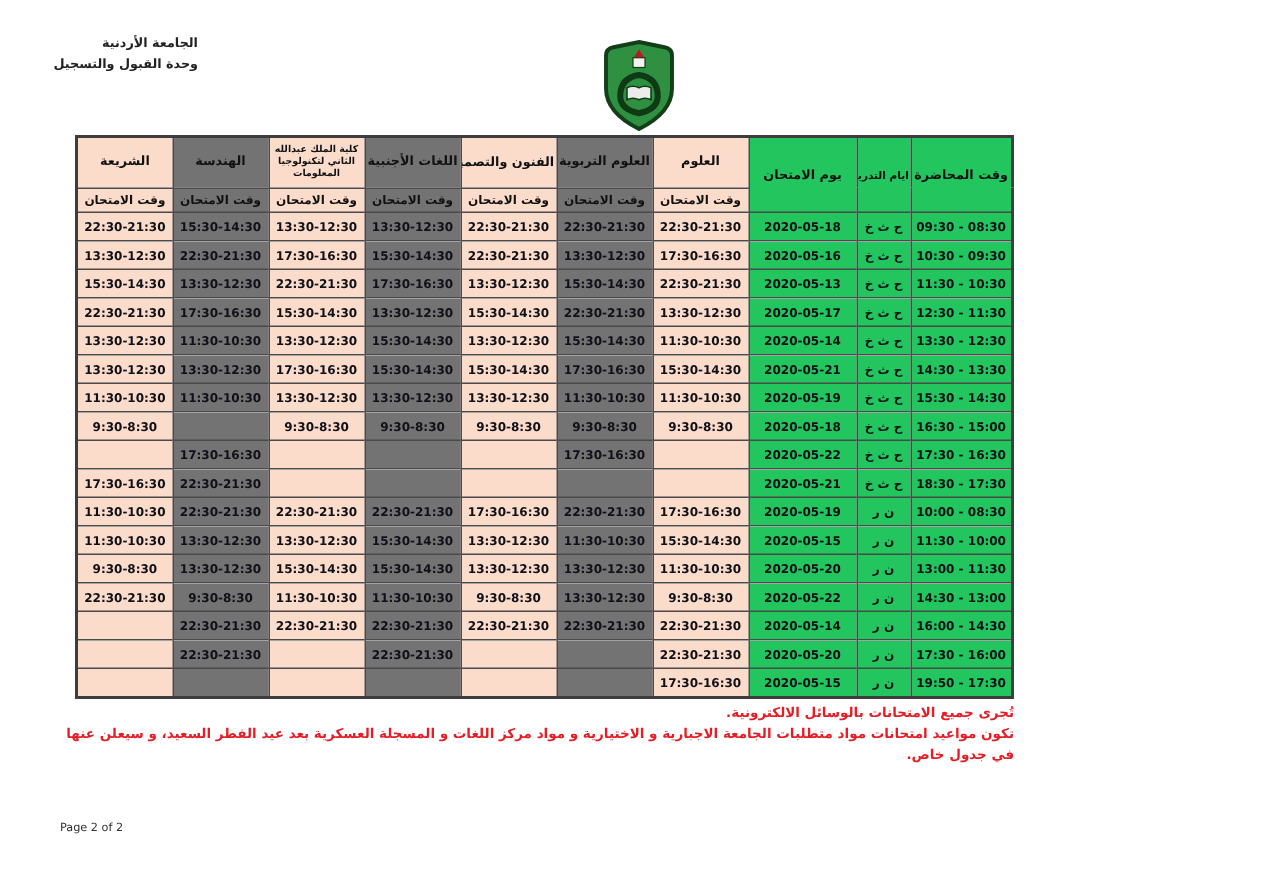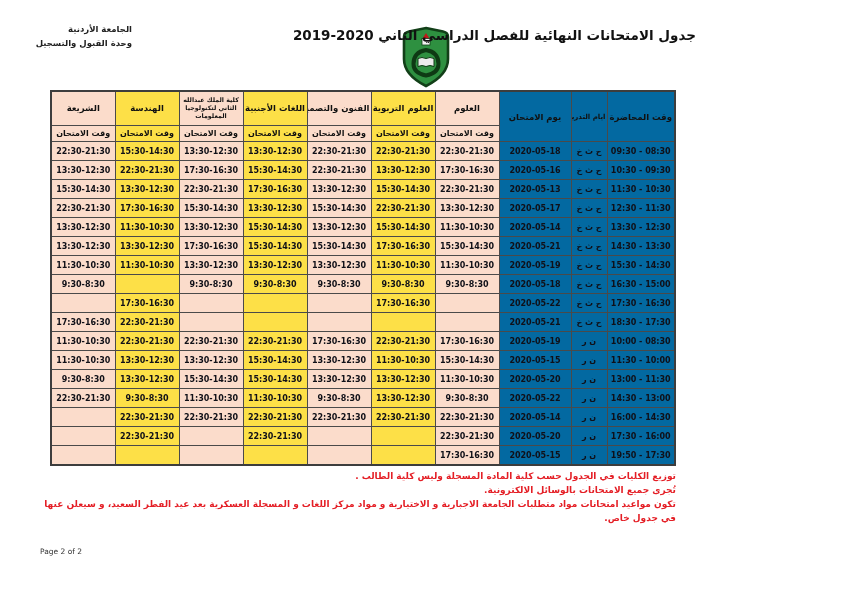--- a/index.html
+++ b/index.html
@@ -27,23 +27,23 @@
     border:1px solid #4a4a4a;text-align:center;vertical-align:middle;
     padding:0 1px;overflow:hidden;white-space:nowrap;
   }
   table.sched th{font-size:8.5px;font-weight:bold;color:#111;}
   tr.h1 th{height:32px;}
   tr.h2 th{height:15px;font-size:8px;}
   tr.h1 th.merged{height:49px;font-size:8.5px;}
   tr.h1 th.days-h{font-size:7px;}
   tr.h1 th.small{font-size:6.3px;white-space:normal;line-height:8px;}
   table.sched td{height:18px;font-size:8px;font-weight:bold;color:#101018;}
-  .yellow{background:#0369a1;}
+  .yellow{background:#22c55e;}
   .peach{background:#fbdccb;}
-  .green{background:#fde047;}
+  .green{background:#737373;}
   td.num{direction:ltr;}
   
   .notes{
     position:absolute;top:469px;right:38px;width:640px;
     direction:rtl;text-align:right;color:#e41e25;font-size:9px;font-weight:bold;line-height:14px;
   }
   .page-num{position:absolute;top:547px;left:40px;font-size:7.5px;color:#333;}
 </style>
 </head>
 <body>
@@ -58,21 +58,20 @@
   <div class="logo">
     <svg width="50" height="62" viewBox="0 0 50 62" xmlns="http://www.w3.org/2000/svg">
       <path d="M25 2 L42 5.5 Q47 6.5 47 11 L47 33 Q47 49 25 60 Q3 49 3 33 L3 11 Q3 6.5 8 5.5 Z" fill="#2e9040" stroke="#123f18" stroke-width="2.6"></path>
       <path d="M25 7 L29.5 14 L20.5 14 Z" fill="#c01818"></path>
       <rect x="21" y="12.5" width="8" height="6.5" fill="#f2f2f2" stroke="#123f18" stroke-width="0.8"></rect>
       <path d="M12.5 38 Q12.5 26 25 24 Q37.5 26 37.5 38 Q37.5 47 25 49.5 Q12.5 47 12.5 38 Z" fill="none" stroke="#0e3a14" stroke-width="4"></path>
       <path d="M17 32.5 Q21 30.5 25 32.5 Q29 30.5 33 32.5 L33 40.5 Q29 38.5 25 40.5 Q21 38.5 17 40.5 Z" fill="#ececec" stroke="#0e3a14" stroke-width="1"></path>
     </svg>
   </div>
 
-  <div class="doc-title">جدول الامتحانات النهائية للفصل الدراسي الثاني 2020-2019</div>
 
   <div class="table-wrap">
     <table class="sched">
       <colgroup>
         <col style="width:68px">
           <col style="width:36px">
           <col style="width:72px">
         <col style="width:64px">
           <col style="width:64px">
           <col style="width:64px">
@@ -307,20 +306,19 @@
             <td class="green num"></td>
             <td class="peach num"></td>
             <td class="green num"></td>
             <td class="peach num"></td>
           </tr>
         </tbody>
     </table>
   </div>
 
   <div class="notes">
-    <div>توزيع الكليات في الجدول حسب كلية المادة المسجلة وليس كلية الطالب .</div>
     <div>تُجرى جميع الامتحانات بالوسائل الالكترونية.</div>
     <div>تكون مواعيد امتحانات مواد متطلبات الجامعة الاجبارية و الاختيارية و مواد مركز اللغات و المسجلة العسكرية بعد عيد الفطر السعيد، و سيعلن عنها في جدول خاص.</div>
   </div>
 
   <div class="page-num">Page 2 of 2</div>
 
 </div>
 
 </body></html>

